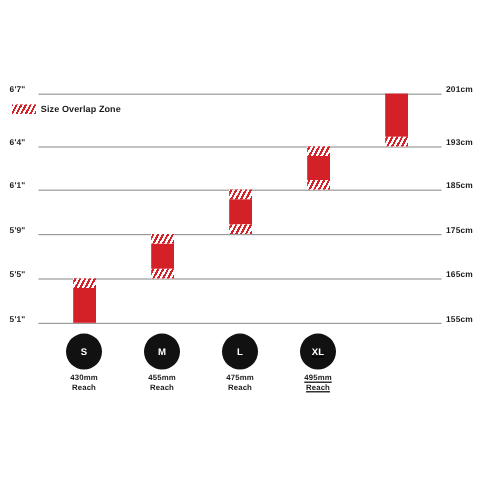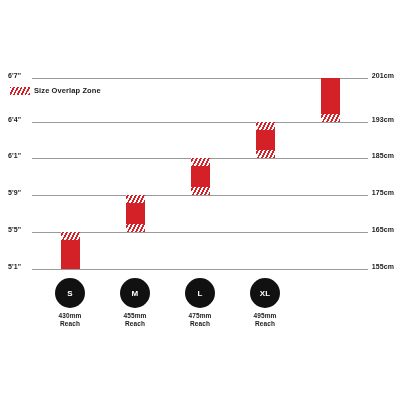--- a/index.html
+++ b/index.html
@@ -209,21 +209,21 @@
     </div>
 
     <div class="size-group" style="left:168px; top:278px;">
       <div class="size-circle">L</div>
       <div class="size-reach">
         <span>475mm</span>
         <span>Reach</span>
       </div>
     </div>
 
-    <div class="size-group" style="left:233px; top:278px;">
+    <div class="size-group" style="left:233px; top:278px;text-decoration:underline;">
       <div class="size-circle">XL</div>
       <div class="size-reach">
         <span>495mm</span>
         <span>Reach</span>
       </div>
     </div>
 
 
   </div>
 </div>

